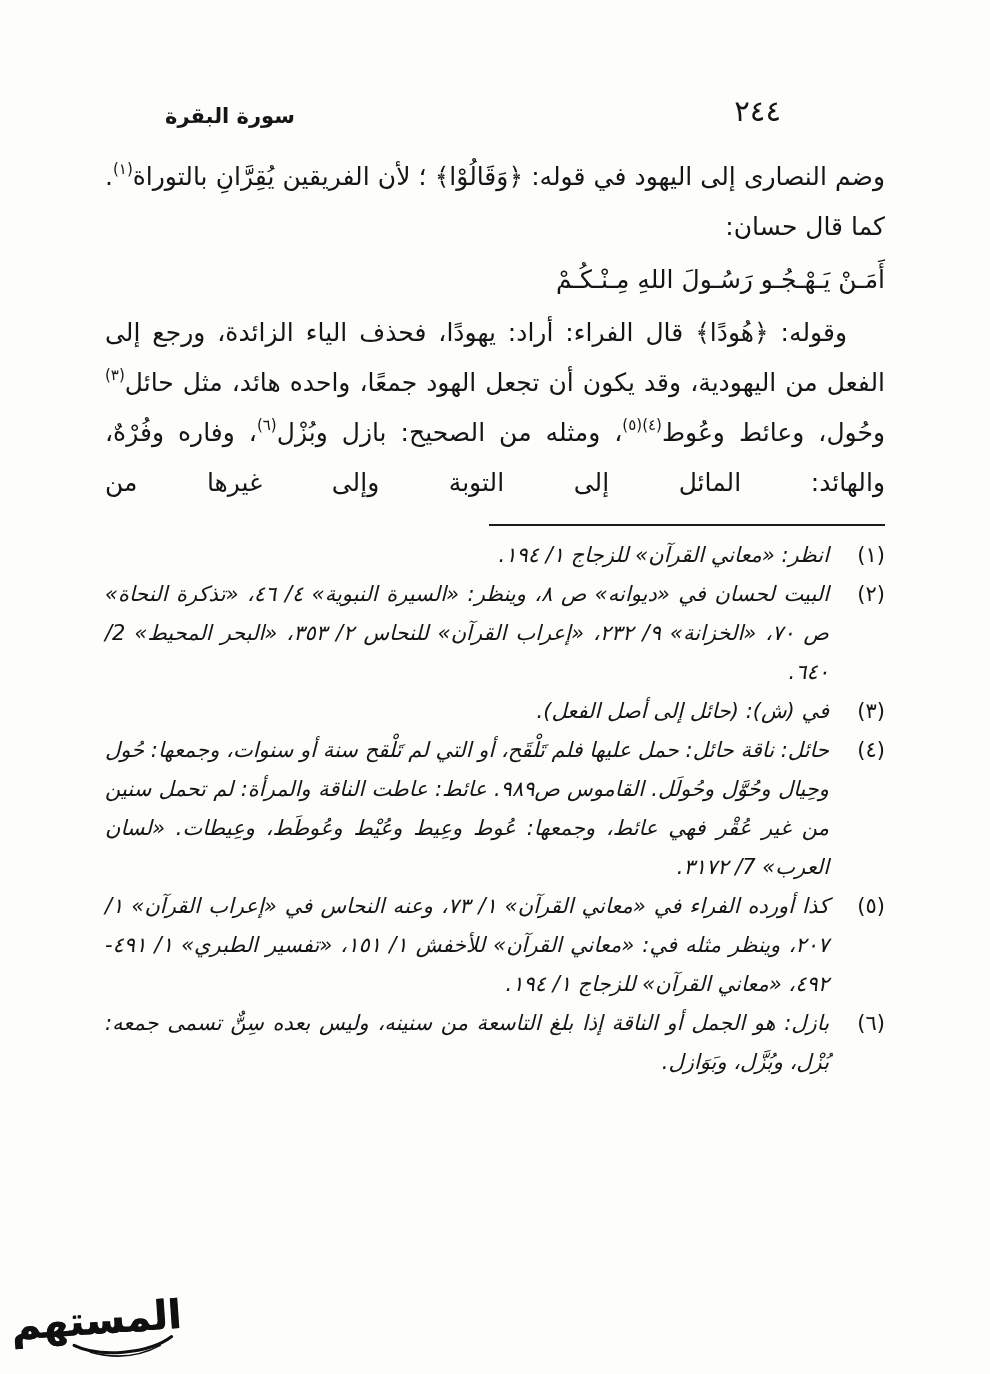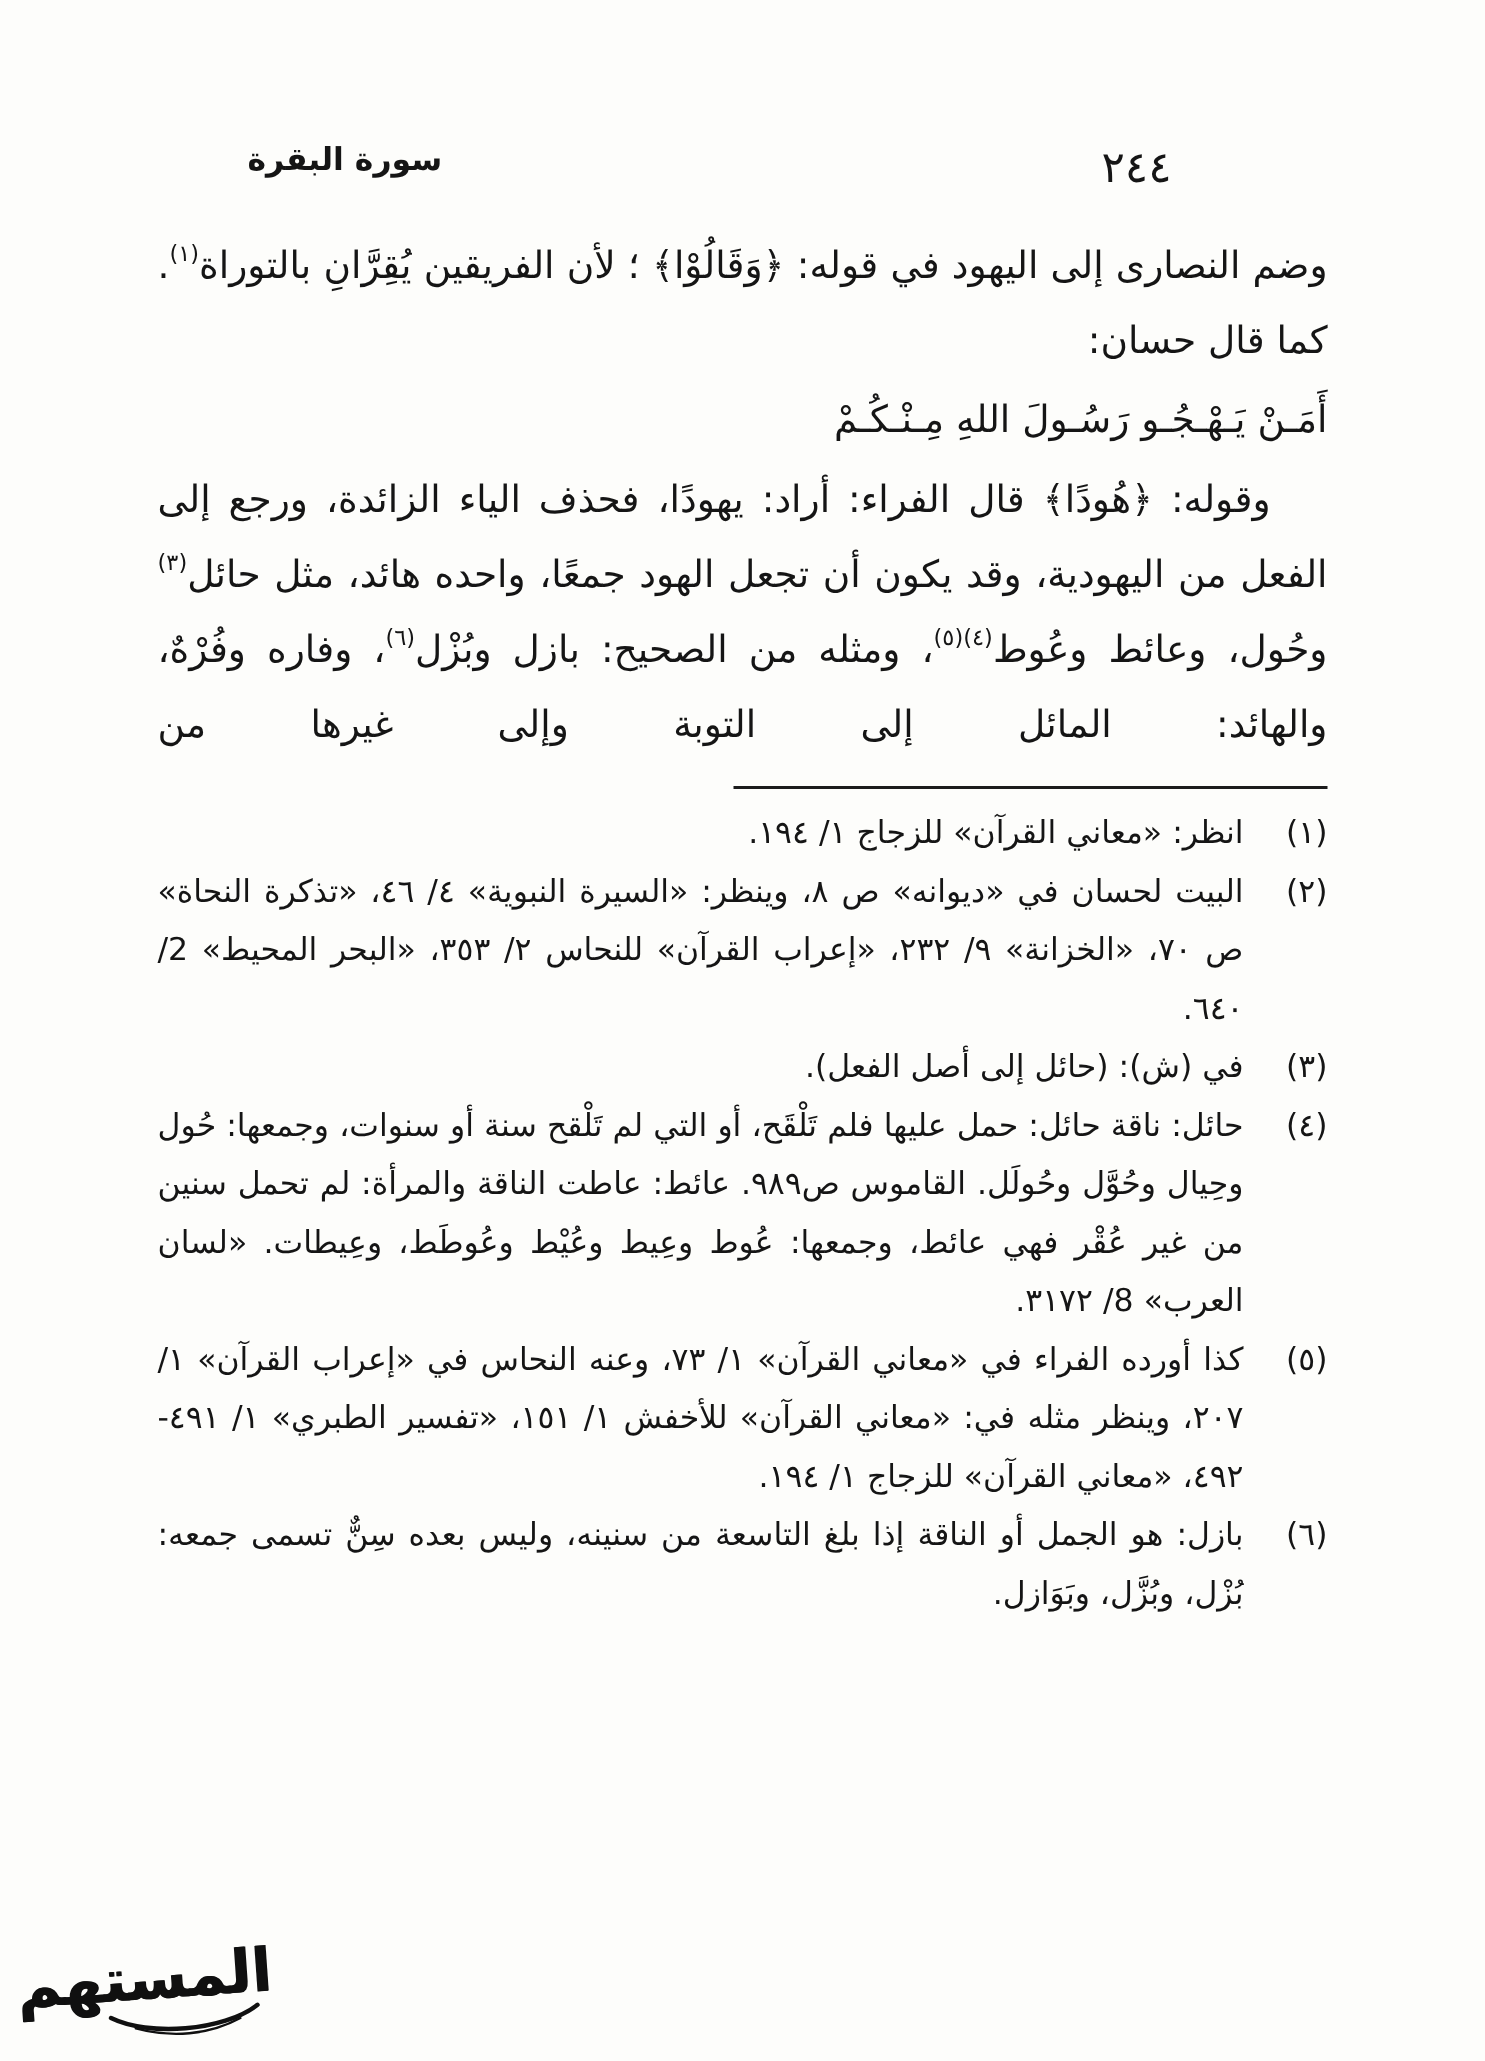--- a/index.html
+++ b/index.html
@@ -15,21 +15,21 @@
     overflow: hidden;
     box-sizing: border-box;
   }
   .content { padding: 0 105px; }
 
   
   .header {
     direction: ltr;
     display: flex;
     justify-content: space-between;
-    align-items: flex-start;
+    align-items: flex-end;
     padding-top: 94px;
   }
   .surah {
     margin-left: 60px;
     font-size: 21px;
     font-weight: bold;
   }
   .pagenum {
     margin-right: 104px;
     font-size: 29px;
@@ -77,20 +77,21 @@
     line-height: 39px;
   }
   .fn-num {
     flex: 0 0 56px;
     text-align: right;
   }
   .fn-text {
     flex: 1;
     text-align: justify;
     text-justify: inter-word;
+    font-style: italic;
   }
 
   
   .stamp {
     position: absolute;
     left: 62px;
     bottom: 14px;
     width: 120px;
     text-align: center;
     transform: rotate(-4deg);
@@ -138,21 +139,21 @@
       <div class="fn-item">
         <span class="fn-num">(٢)</span>
         <div class="fn-text">البيت لحسان في «ديوانه» ص ٨، وينظر: «السيرة النبوية» ٤/ ٤٦، «تذكرة النحاة» ص ٧٠، «الخزانة» ٩/ ٢٣٢، «إعراب القرآن» للنحاس ٢/ ٣٥٣، «البحر المحيط» 2/ ٦٤٠.</div>
       </div>
       <div class="fn-item">
         <span class="fn-num">(٣)</span>
         <div class="fn-text">في (ش): (حائل إلى أصل الفعل).</div>
       </div>
       <div class="fn-item">
         <span class="fn-num">(٤)</span>
-        <div class="fn-text">حائل: ناقة حائل: حمل عليها فلم تَلْقَح، أو التي لم تَلْقح سنة أو سنوات، وجمعها: حُول وحِيال وحُوَّل وحُولَل. القاموس ص٩٨٩. عائط: عاطت الناقة والمرأة: لم تحمل سنين من غير عُقْر فهي عائط، وجمعها: عُوط وعِيط وعُيْط وعُوطَط، وعِيطات. «لسان العرب» 8/ ٣١٧٢.</div>
+        <div class="fn-text">حائل: ناقة حائل: حمل عليها فلم تَلْقَح، أو التي لم تَلْقح سنة أو سنوات، وجمعها: حُول وحِيال وحُوَّل وحُولَل. القاموس ص٩٨٩. عائط: عاطت الناقة والمرأة: لم تحمل سنين من غير عُقْر فهي عائط، وجمعها: عُوط وعِيط وعُيْط وعُوطَط، وعِيطات. «لسان العرب» 7/ ٣١٧٢.</div>
       </div>
       <div class="fn-item">
         <span class="fn-num">(٥)</span>
         <div class="fn-text">كذا أورده الفراء في «معاني القرآن» ١/ ٧٣، وعنه النحاس في «إعراب القرآن» ١/ ٢٠٧، وينظر مثله في: «معاني القرآن» للأخفش ١/ ١٥١، «تفسير الطبري» ١/ ٤٩١- ٤٩٢، «معاني القرآن» للزجاج ١/ ١٩٤.</div>
       </div>
       <div class="fn-item">
         <span class="fn-num">(٦)</span>
         <div class="fn-text">بازل: هو الجمل أو الناقة إذا بلغ التاسعة من سنينه، وليس بعده سِنٌّ تسمى جمعه: بُزْل، وبُزَّل، وبَوَازل.</div>
       </div>
     </div>

